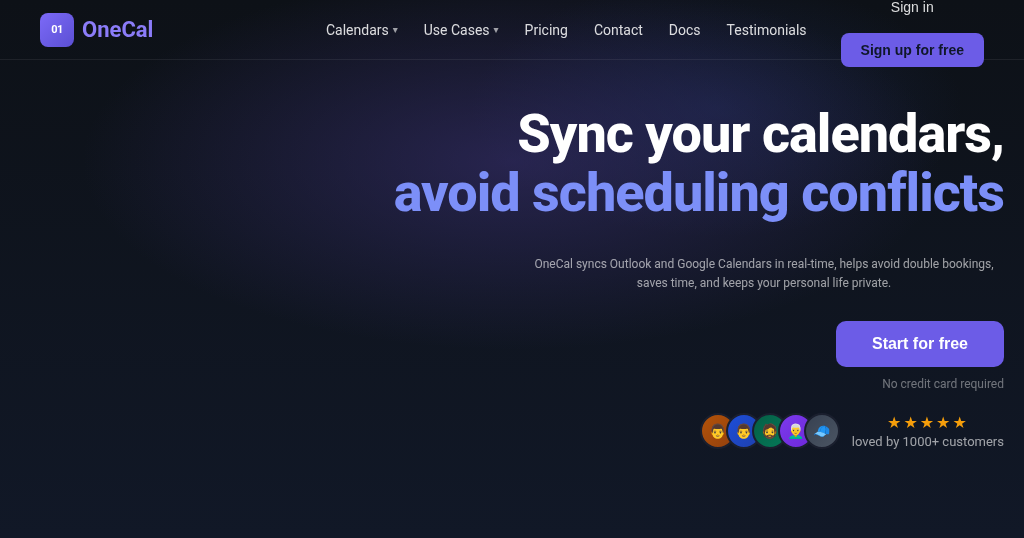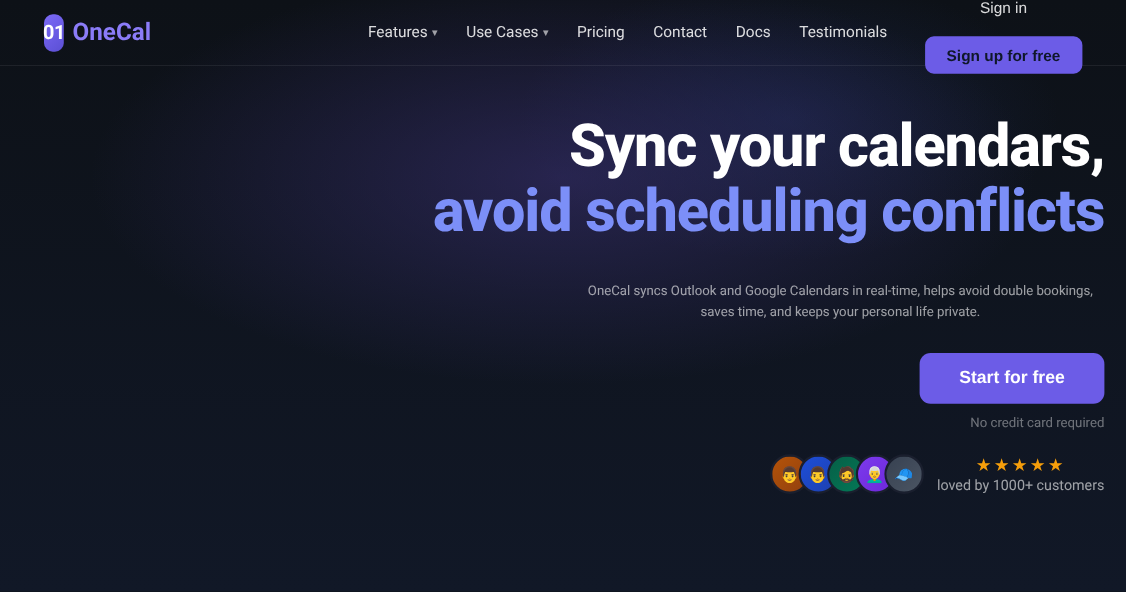--- a/index.html
+++ b/index.html
@@ -37,28 +37,28 @@
     }
 
     .logo-wrap {
       display: flex;
       align-items: center;
       gap: 8px;
       margin-right: auto;
     }
 
     .logo-icon {
-      width: 18px;
+      width: 34px;
       height: 34px;
       background: linear-gradient(135deg, #7c6af7, #5b4fd4);
       border-radius: 8px;
       display: flex;
       align-items: center;
       justify-content: center;
-      font-size: 18px;
+      font-size: 11px;
       font-weight: 700;
       color: white;
       letter-spacing: -0.5px;
       text-align: right;
     }
 
     .logo-text {
       font-size: 22px;
       font-weight: 700;
       color: #fff;
@@ -235,21 +235,21 @@
   <div class="logo-wrap">
     <div class="logo-icon">01</div>
     <div class="logo-text">
       <span>One</span><span>Cal</span>
     </div>
   </div>
 
   <ul class="nav-links">
     <li>
       <a href="#">
-        <span>Features</span>
+        <span>Calendars</span>
         <span class="chevron">▾</span>
       </a>
     </li>
     <li>
       <a href="#">
         <span>Use Cases</span>
         <span class="chevron">▾</span>
       </a>
     </li>
     <li>

